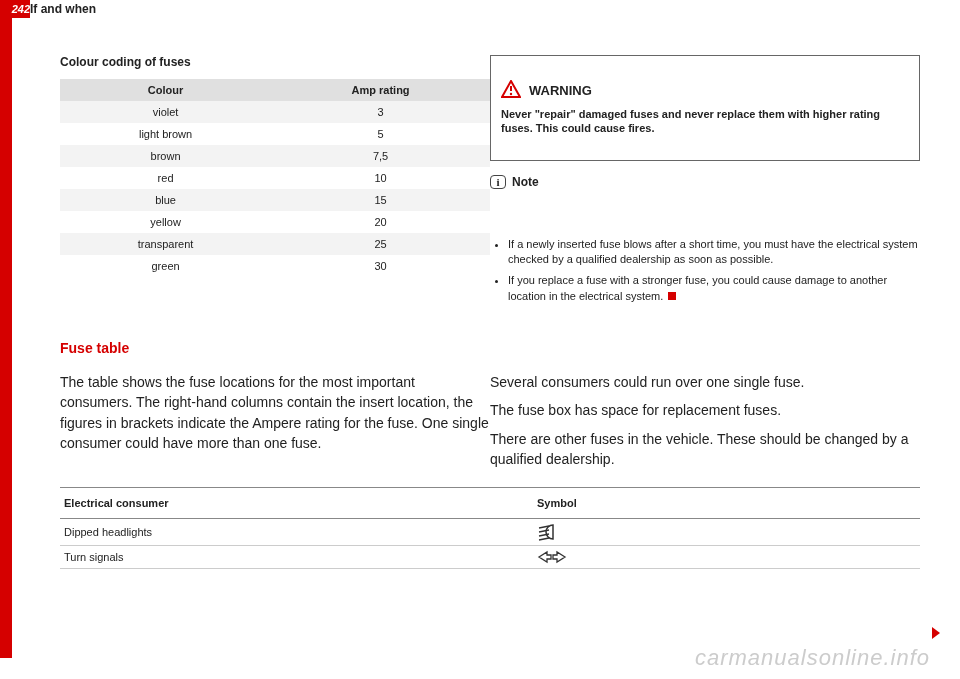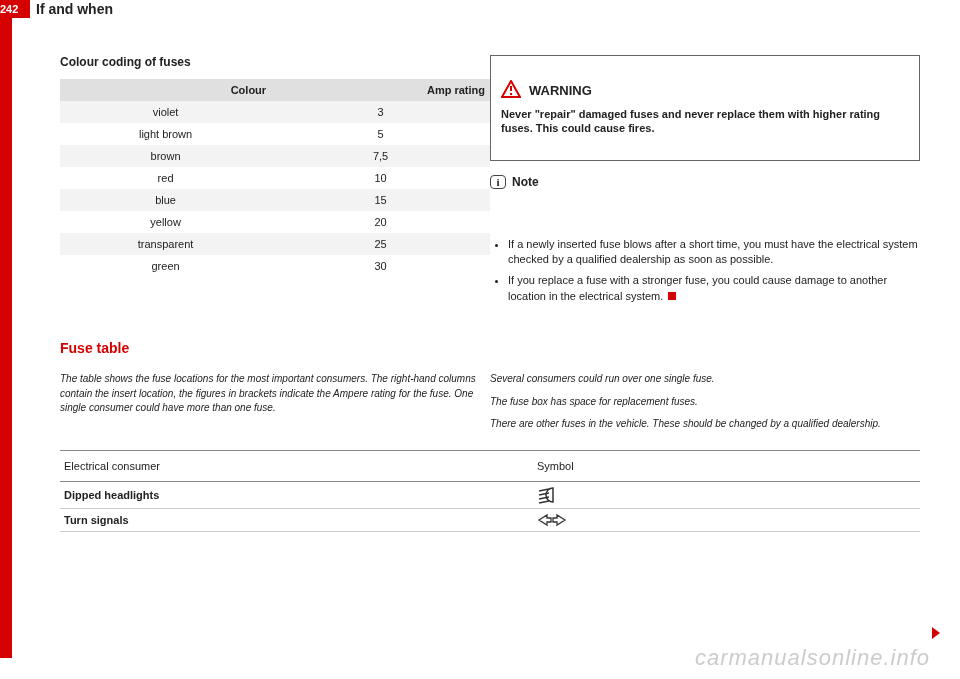--- a/index.html
+++ b/index.html
@@ -1,40 +1,40 @@
 <!DOCTYPE html>
 <html><head>
 <meta charset="utf-8">
 <style>
   * { box-sizing: border-box; margin: 0; padding: 0; }
   body { width: 960px; height: 679px; font-family: Arial, Helvetica, sans-serif; position: relative; background: #fff; color: #222; }
-  .page-tab { position: absolute; top: 0; left: 0; width: 30px; height: 18px; background: #d50000; color: #fff; font-size: 11px; font-weight: bold; text-align: left; line-height: 18px; }
-  .chapter { position: absolute; top: 0; left: 30px; height: 18px; font-size: 14px; font-weight: bold; line-height: 18px; padding-left: 6px; }
+  .page-tab { position: absolute; top: 0; left: 0; width: 30px; height: 18px; background: #d50000; color: #fff; font-size: 11px; font-weight: bold; text-align: right; line-height: 18px; font-style: italic; }
+  .chapter { position: absolute; top: 0; left: 30px; height: 18px; font-size: 12px; font-weight: bold; line-height: 18px; }
   .red-strip { position: absolute; top: 18px; left: 0; width: 12px; height: 640px; background: #d50000; }
   .content { position: absolute; top: 55px; left: 60px; right: 40px; }
   .two-col { display: flex; }
   .col { flex: 1; }
   .subhead { font-size: 12px; font-weight: bold; margin-bottom: 10px; }
   table.fuse-colour { width: 100%; border-collapse: collapse; font-size: 11px; }
-  table.fuse-colour th { background: #e0e0e0; text-align: right; padding: 5px; font-weight: bold; }
+  table.fuse-colour th { background: #e0e0e0; text-align: center; padding: 5px; font-weight: bold; }
   table.fuse-colour td { text-align: center; padding: 5px; }
   table.fuse-colour tr:nth-child(even) td { background: #f3f3f3; }
   .warning-box { border: 1px solid #666; padding: 24px 10px; margin-bottom: 14px; }
   .warning-head { display: flex; align-items: center; gap: 8px; font-weight: bold; font-size: 13px; margin-bottom: 6px; }
   .warning-text { font-size: 11px; font-weight: bold; line-height: 1.3; }
   .note-head { display: flex; align-items: center; gap: 6px; font-weight: bold; font-size: 12px; margin-bottom: 4px; }
   .note-icon { border: 1px solid #444; border-radius: 4px; width: 16px; height: 14px; display: inline-flex; align-items: center; justify-content: center; font-weight: bold; font-size: 11px; font-family: Georgia, serif; }
   ul.note-list { list-style: disc; padding-left: 18px; font-size: 11px; line-height: 1.4; margin-top: 48px; }
   ul.note-list li { margin-bottom: 6px; }
   .end-square { display: inline-block; width: 8px; height: 8px; background: #d50000; vertical-align: baseline; margin-left: 2px; }
   .section-title { color: #d50000; font-weight: bold; font-size: 14px; margin: 30px 0 16px; }
-  .body-text { font-size: 10px; line-height: 1.45; margin-bottom: 8px; font-style: italic; }
+  .body-text { font-size: 14px; line-height: 1.45; margin-bottom: 8px; }
   table.consumer { width: 100%; border-collapse: collapse; font-size: 11px; margin-top: 10px; }
-  table.consumer th { text-align: left; font-weight: normal; padding: 9px 4px; border-top: 1px solid #888; border-bottom: 1px solid #888; }
-  table.consumer td { padding: 4px 4px; border-bottom: 1px solid #ccc; vertical-align: middle; font-weight: bold; }
+  table.consumer th { text-align: left; font-weight: bold; padding: 9px 4px; border-top: 1px solid #888; border-bottom: 1px solid #888; }
+  table.consumer td { padding: 4px 4px; border-bottom: 1px solid #ccc; vertical-align: middle; }
   .symbol-cell svg { display: block; }
   .watermark { position: absolute; right: 30px; bottom: 8px; font-size: 22px; color: #ccc; font-style: italic; letter-spacing: 1px; pointer-events: none; }
   .continue-arrow { position: absolute; right: 20px; bottom: 40px; width: 0; height: 0; border-top: 6px solid transparent; border-bottom: 6px solid transparent; border-left: 8px solid #d50000; }
 </style>
 </head>
 <body>
 
 <div class="page-tab">242</div>
 <div class="chapter">If and when</div>
 <div class="red-strip"></div>

